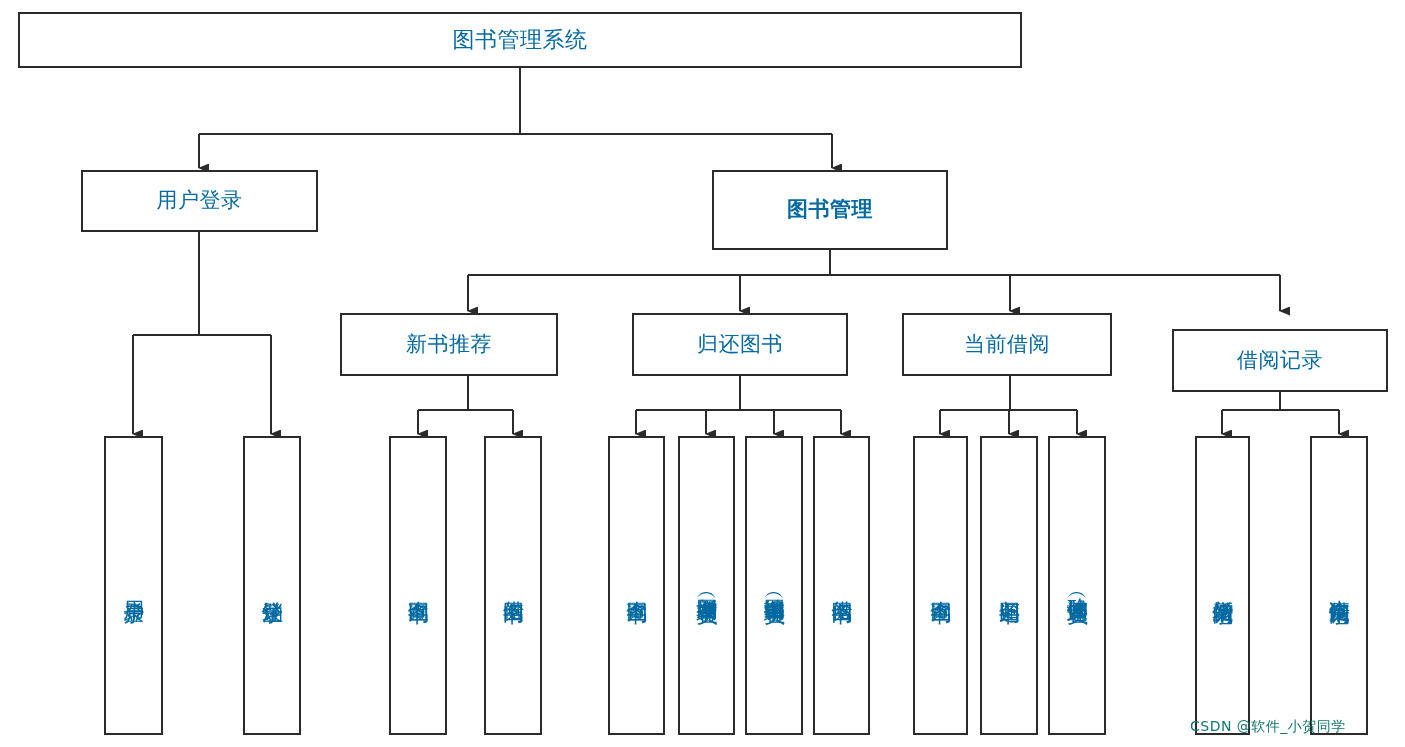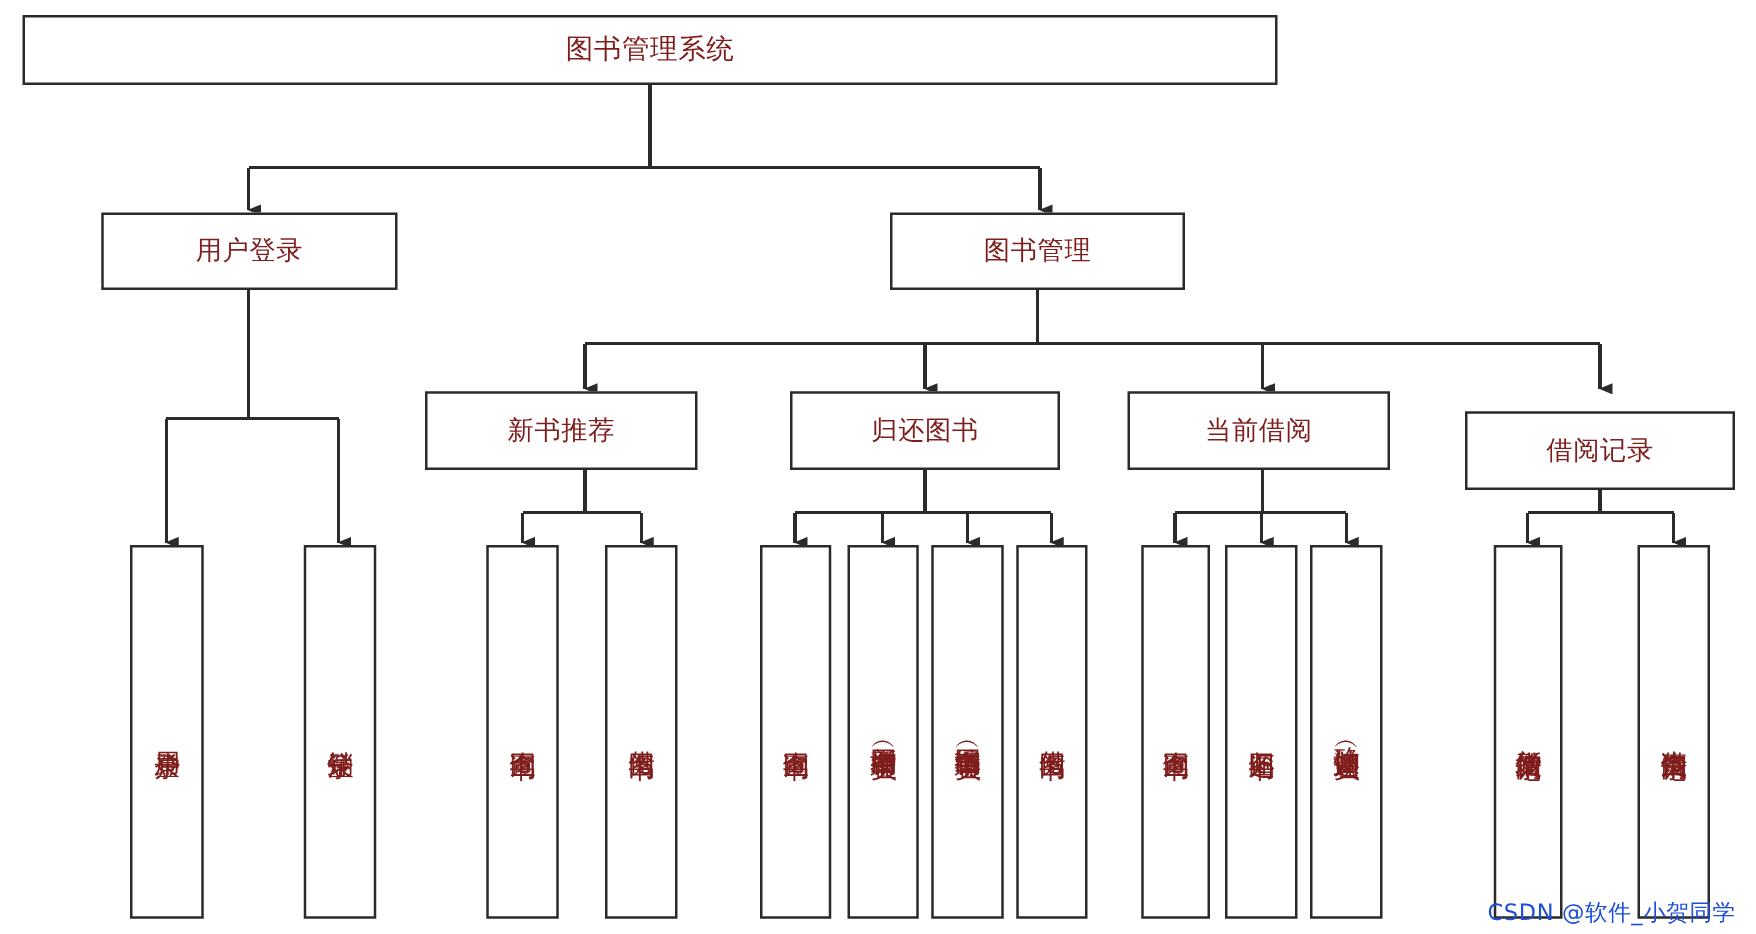--- a/index.html
+++ b/index.html
@@ -25,21 +25,21 @@
     height: 747px;
   }
   .node {
     position: absolute;
     box-sizing: border-box;
     border: 2px solid #2b2b2b;
     background: #ffffff;
     display: flex;
     align-items: center;
     justify-content: center;
-    color: #7f1d1d;
+    color: #0369a1;
   }
   .node.horiz {
     font-size: 21px;
     letter-spacing: 0.5px;
     line-height: 1.1;
   }
   .node.root {
     font-size: 22px;
   }
   .node.vert {
@@ -52,22 +52,22 @@
     justify-content: center;
     padding: 4px 0;
     text-align: center;
     white-space: nowrap;
   }
   .node-label {
     display: block;
   }
   .watermark {
     position: absolute;
-    font-size: 18px;
-    color: #1d4ed8;
+    font-size: 14px;
+    color: #0f766e;
     white-space: nowrap;
     letter-spacing: 0.5px;
     pointer-events: none;
   }
 </style>
 </head>
 <body>
 
 <div id="canvas">
 
@@ -121,21 +121,21 @@
     </g>
   </svg>
 
   <div class="node root horiz" style="left:18px; top:12px; width:1004px; height:56px;">
     <span class="node-label">图书管理系统</span>
   </div>
 
   <div class="node horiz" style="left:81px; top:170px; width:237px; height:62px;">
     <span class="node-label">用户登录</span>
   </div>
-  <div class="node horiz" style="left:712px; top:170px; width:236px; height:62px;">
+  <div class="node horiz" style="left:712px; top:170px; width:236px; height:80px;font-weight:bold;">
     <span class="node-label">图书管理</span>
   </div>
 
   <div class="node horiz" style="left:340px; top:313px; width:218px; height:63px;">
     <span class="node-label">新书推荐</span>
   </div>
   <div class="node horiz" style="left:632px; top:313px; width:216px; height:63px;">
     <span class="node-label">归还图书</span>
   </div>
   <div class="node horiz" style="left:902px; top:313px; width:210px; height:63px;">

